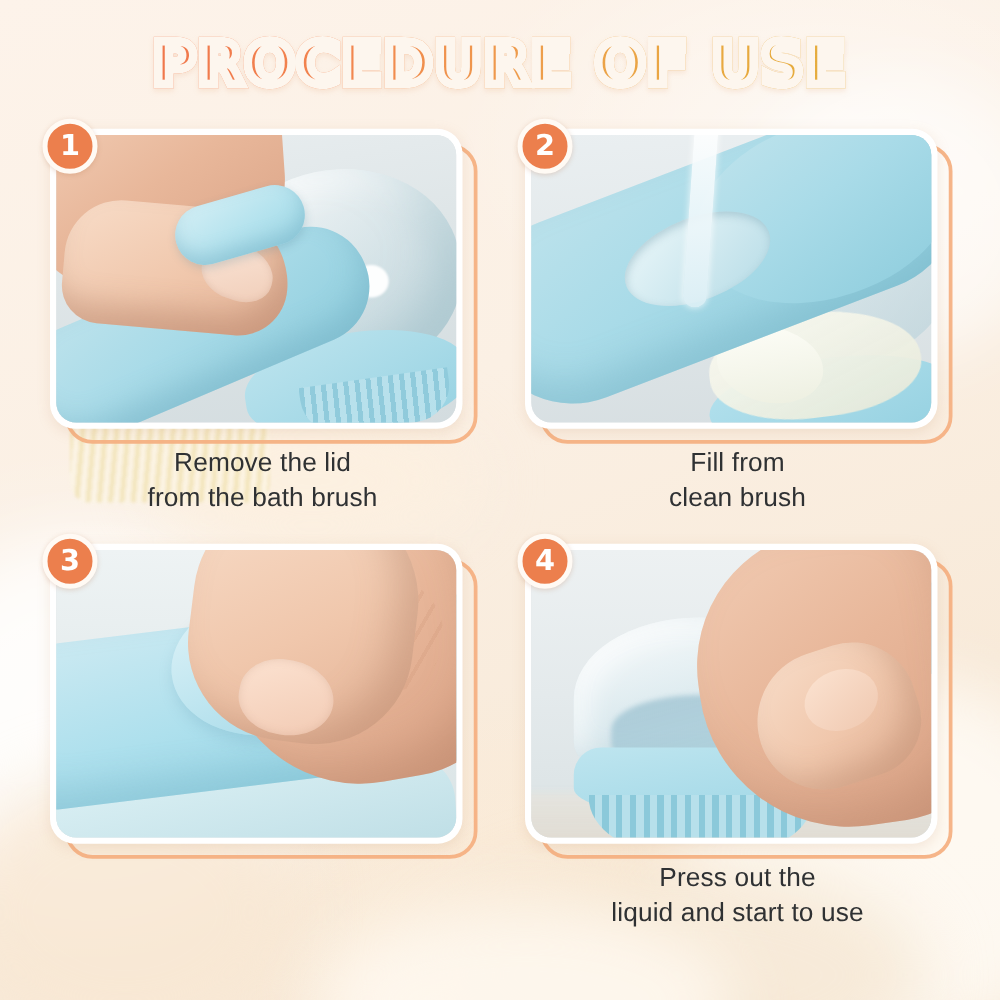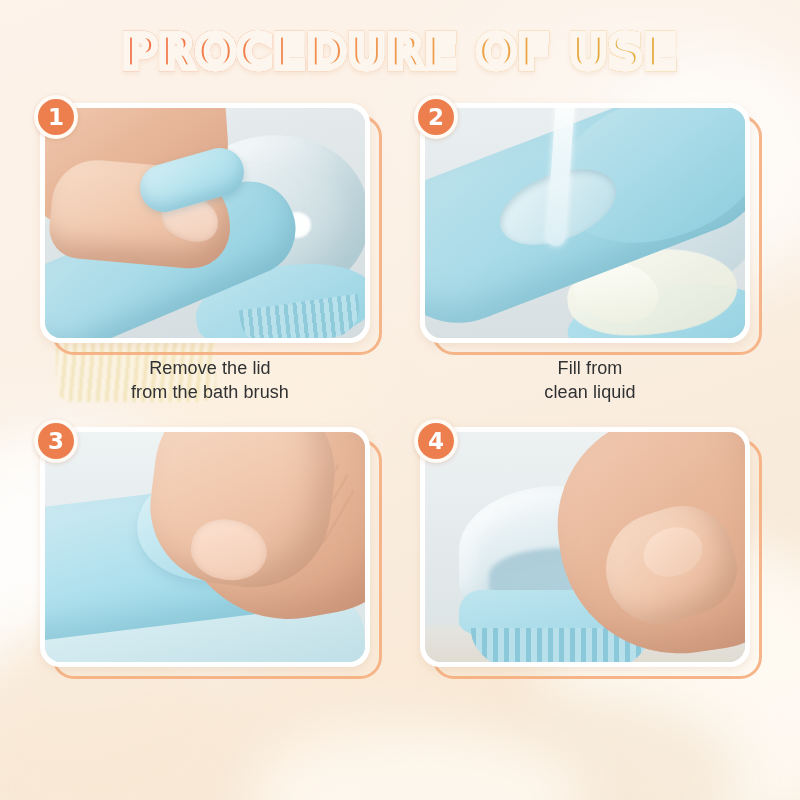--- a/index.html
+++ b/index.html
@@ -157,21 +157,21 @@
     box-shadow: 0 1px 4px rgba(180,110,70,0.25);
   }
 
   
   .caption {
     width: 340px;
     margin-top: 14px;
     text-align: center;
     color: #2f3133;
     font-family: "Liberation Sans", sans-serif;
-    font-size: 18px;
+    font-size: 21px;
     line-height: 1.33;
     letter-spacing: 0.1px;
   }
   .caption .l2 { display: block; }
 
   
   .scene { position: absolute; inset: 0; }
 
   
   .sil      { background: linear-gradient(160deg,#bfe3ec 0%, #a9dbe8 45%, #8ecddd 100%); }
@@ -474,21 +474,21 @@
               <div class="s2-handle-end sil"></div>
               <div class="s2-hole"></div>
               <div class="s2-stream"></div>
             </div>
           </div>
         </div>
         <div class="badge">2</div>
       </div>
       <div class="caption">
         <span>Fill from</span>
-        <span class="l2">clean liquid</span>
+        <span class="l2">clean brush</span>
       </div>
     </div>
 
     <div class="step">
       <div class="photo-stack">
         <div class="photo-outline"></div>
         <div class="photo-frame">
           <div class="photo">
             <div class="scene">
               <div class="s3-bg"></div>
@@ -521,16 +521,20 @@
               <div class="s4-collar"></div>
               <div class="s4-bristles"></div>
               <div class="s4-hand skin"></div>
               <div class="s4-thumb skin-lt"></div>
               <div class="s4-nail"></div>
             </div>
           </div>
         </div>
         <div class="badge">4</div>
       </div>
+      <div class="caption">
+        <span>Press out the</span>
+        <span class="l2">liquid and start to use</span>
+      </div>
     </div>
 
   </div>
 </div>
 
 </body></html>

